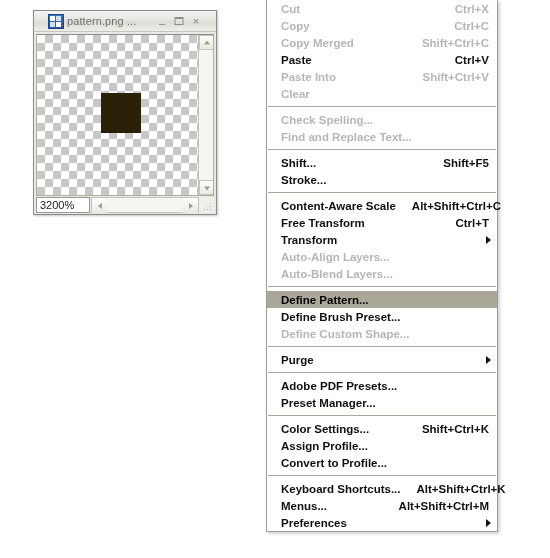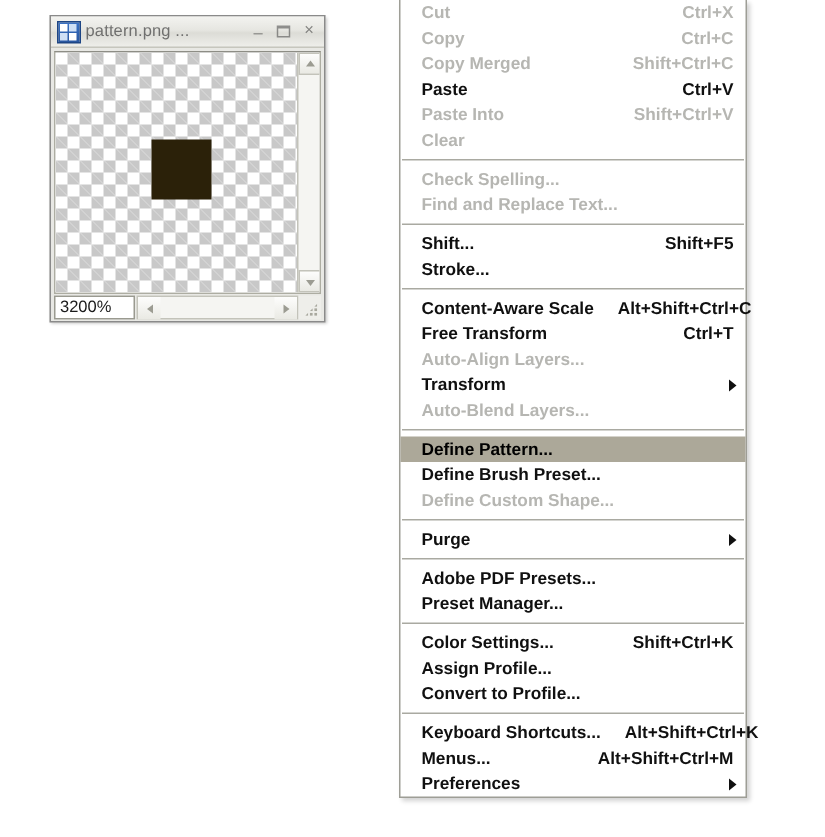--- a/index.html
+++ b/index.html
@@ -29,21 +29,21 @@
     box-sizing: border-box;
     box-shadow: 1px 1px 2px rgba(0,0,0,0.22);
   }
   #title-bar {
     position: relative;
     height: 21px;
     background: linear-gradient(to bottom, #f3f3f0 0%, #e6e6e1 45%, #dcdcd6 55%, #eeeeea 100%);
     border-bottom: 1px solid #c6c6bd;
     display: flex;
     align-items: center;
-    padding: 0 2px;
+    padding: 0 12px;
     box-sizing: border-box;
   }
   #win-icon {
     width: 16px;
     height: 15px;
     margin: 0 3px 0 2px;
     position: relative;
     flex: 0 0 auto;
     background: linear-gradient(to bottom, #3a72c4 0%, #2f62b0 55%, #2a57a0 100%);
     border: 1px solid #1d4584;
@@ -331,28 +331,28 @@
     </div>
     <div class="menu-sep"></div>
     <div class="menu-item">
       <span class="label">Content-Aware Scale</span>
       <span class="accel">Alt+Shift+Ctrl+C</span>
     </div>
     <div class="menu-item">
       <span class="label">Free Transform</span>
       <span class="accel">Ctrl+T</span>
     </div>
-    <div class="menu-item disabled">
-      <span class="label">Auto-Align Layers...</span>
-    </div>
     <div class="menu-item">
       <span class="label">Transform</span>
       <span class="arrow"></span>
     </div>
     <div class="menu-item disabled">
+      <span class="label">Auto-Align Layers...</span>
+    </div>
+    <div class="menu-item disabled">
       <span class="label">Auto-Blend Layers...</span>
     </div>
     <div class="menu-sep"></div>
     <div class="menu-item highlight">
       <span class="label">Define Pattern...</span>
     </div>
     <div class="menu-item">
       <span class="label">Define Brush Preset...</span>
     </div>
     <div class="menu-item disabled">

